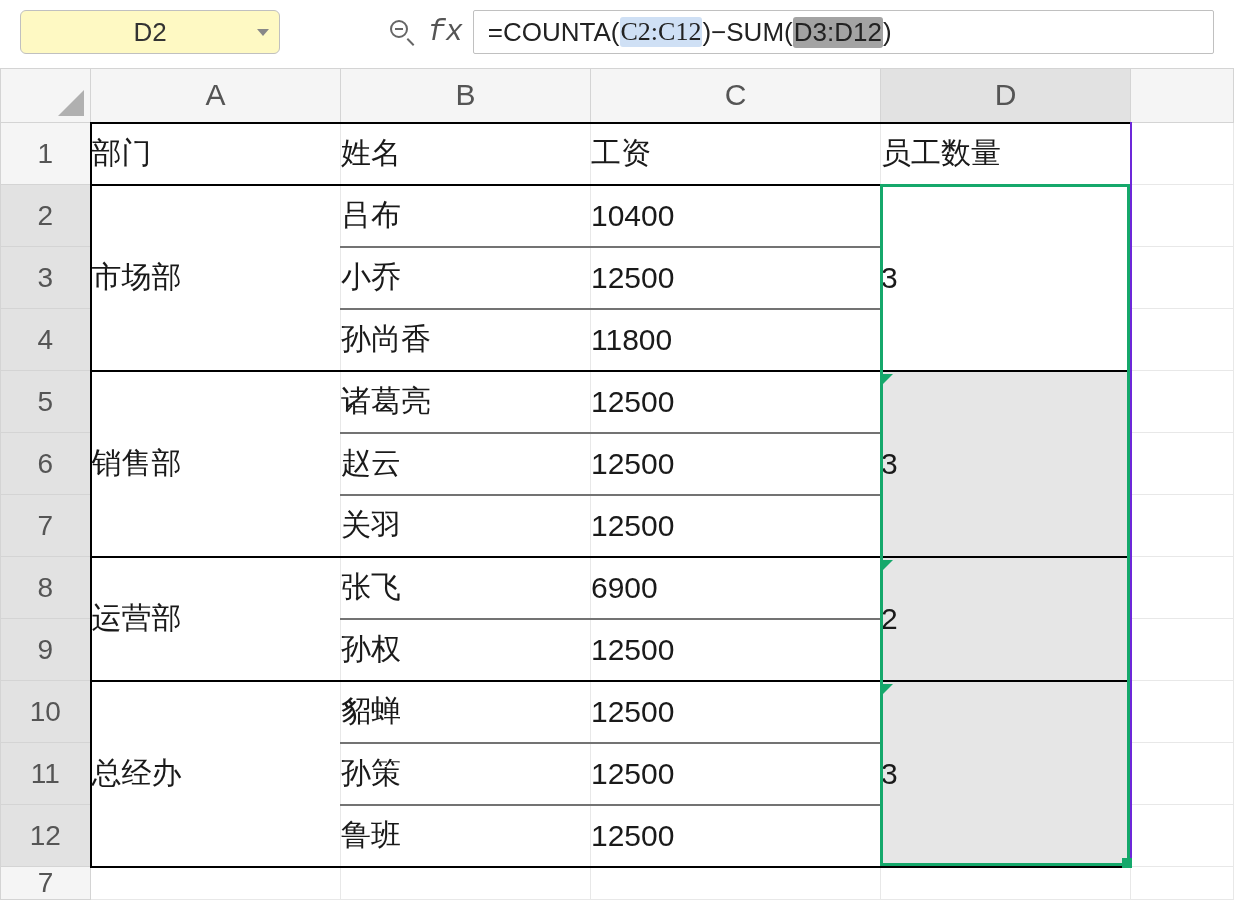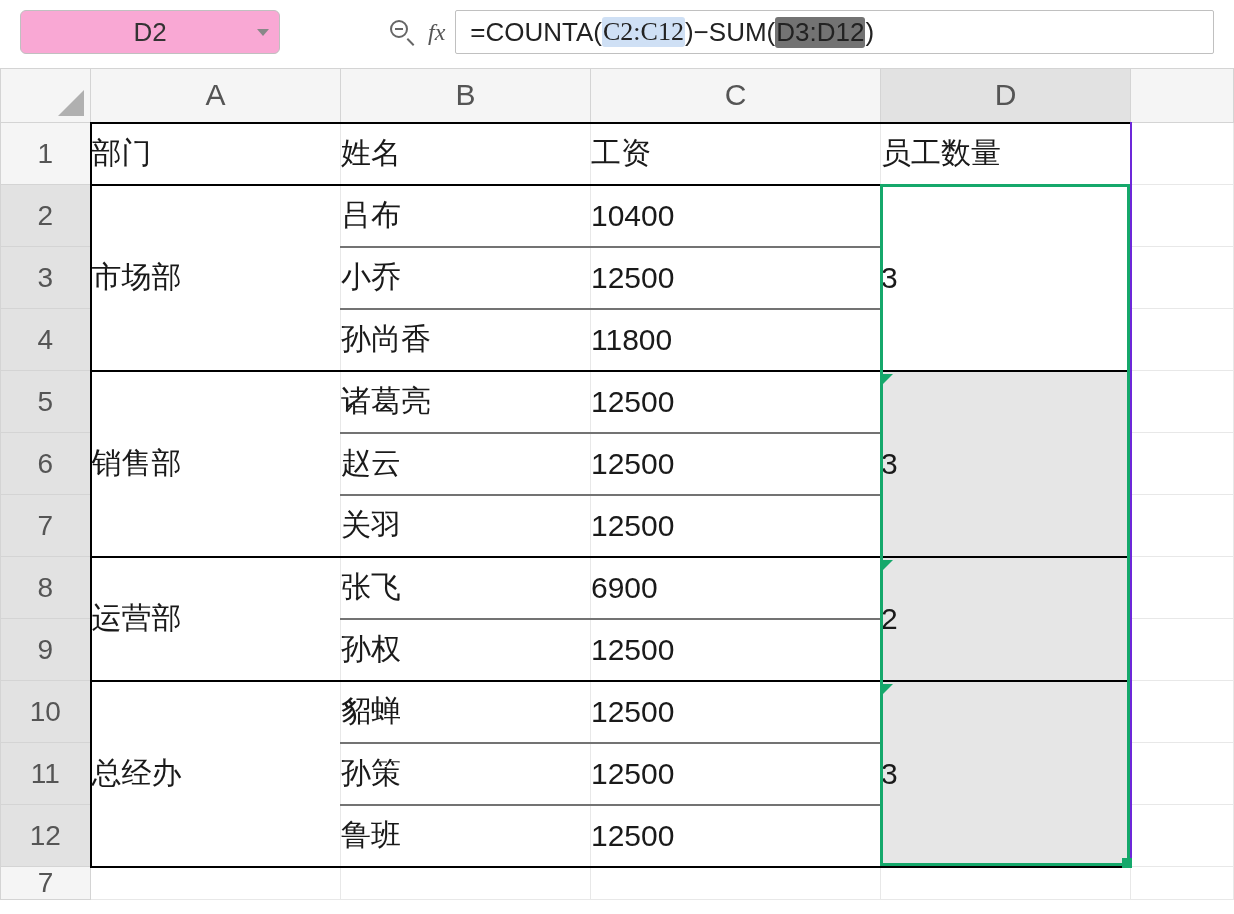--- a/index.html
+++ b/index.html
@@ -22,42 +22,42 @@
       width: 260px;
       height: 44px;
       border: 1px solid #c0c0c0;
       border-radius: 6px;
       display: flex;
       align-items: center;
       justify-content: center;
       position: relative;
       font-size: 26px;
       color: #333;
-      background: #f9a8d4;
+      background: #fef9c3;
     }
     .name-box .dropdown-arrow {
       position: absolute;
       right: 10px;
       width: 0;
       height: 0;
       border-left: 6px solid transparent;
       border-right: 6px solid transparent;
       border-top: 7px solid #888;
     }
     .fx-icons {
       display: flex;
       align-items: center;
       gap: 14px;
       margin-left: 100px;
     }
     .fx-label {
-      font-size: 24px;
+      font-size: 29px;
       font-style: italic;
       color: #555;
-      font-family: Liberation Serif, serif;
+      font-family: Liberation Mono, monospace;
     }
     .formula-input {
       flex: 1;
       height: 44px;
       border: 1px solid #c0c0c0;
       border-radius: 2px;
       display: flex;
       align-items: center;
       padding: 0 14px;
       font-size: 26px;
@@ -65,21 +65,21 @@
       background: #fff;
       font-family: -apple-system, Arial, sans-serif;
     }
     .hl-blue {
       background: #cfe0f5;
       border-radius: 3px;
       padding: 0 1px;
       font-family: Liberation Serif, serif;
     }
     .hl-red {
-      background: #737373;
+      background: #a3a3a3;
       border-radius: 3px;
       padding: 0 1px;
     }
     .sheet-wrap {
       position: relative;
     }
     table.sheet {
       border-collapse: collapse;
       table-layout: fixed;
       width: 100%;

